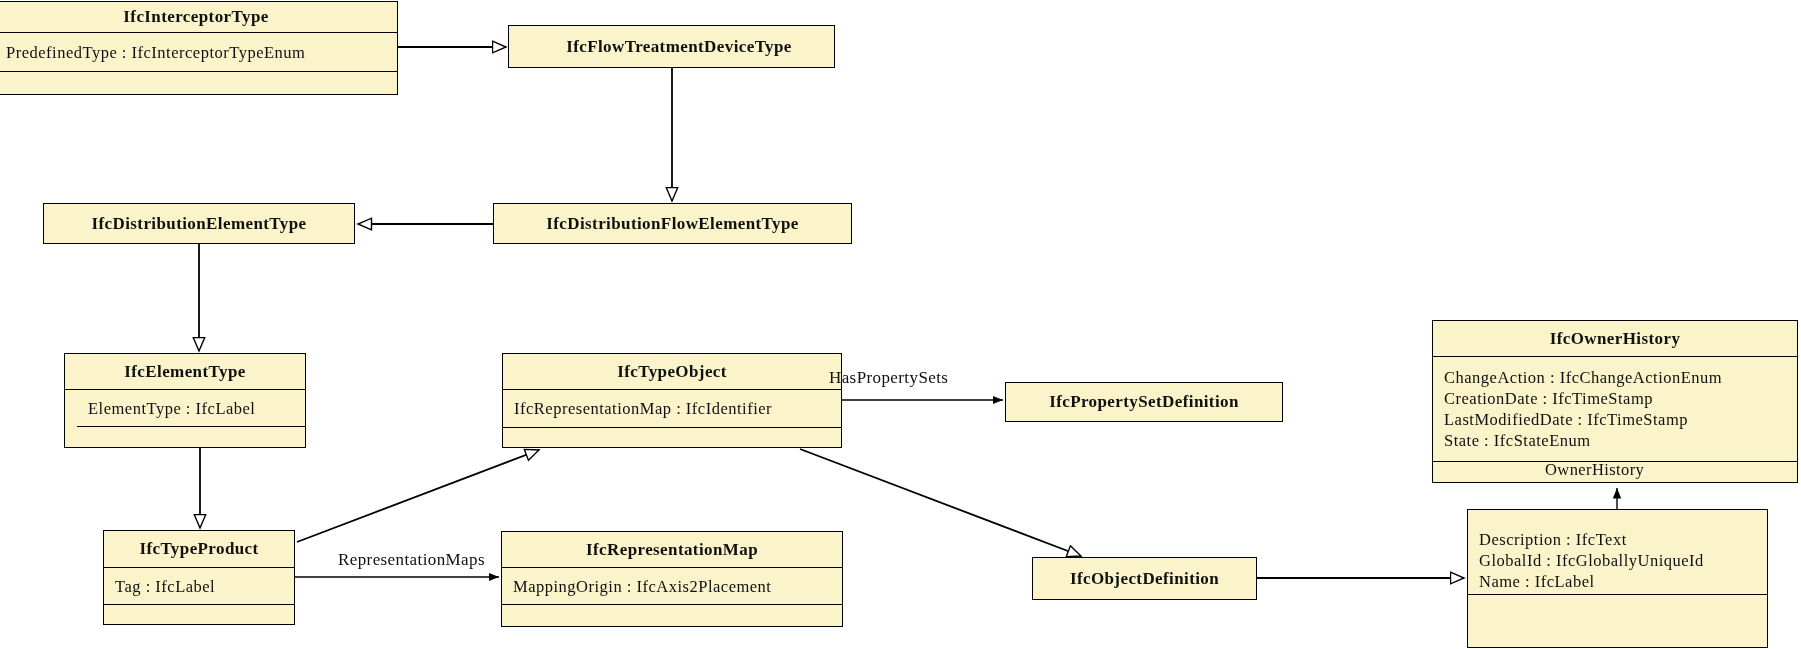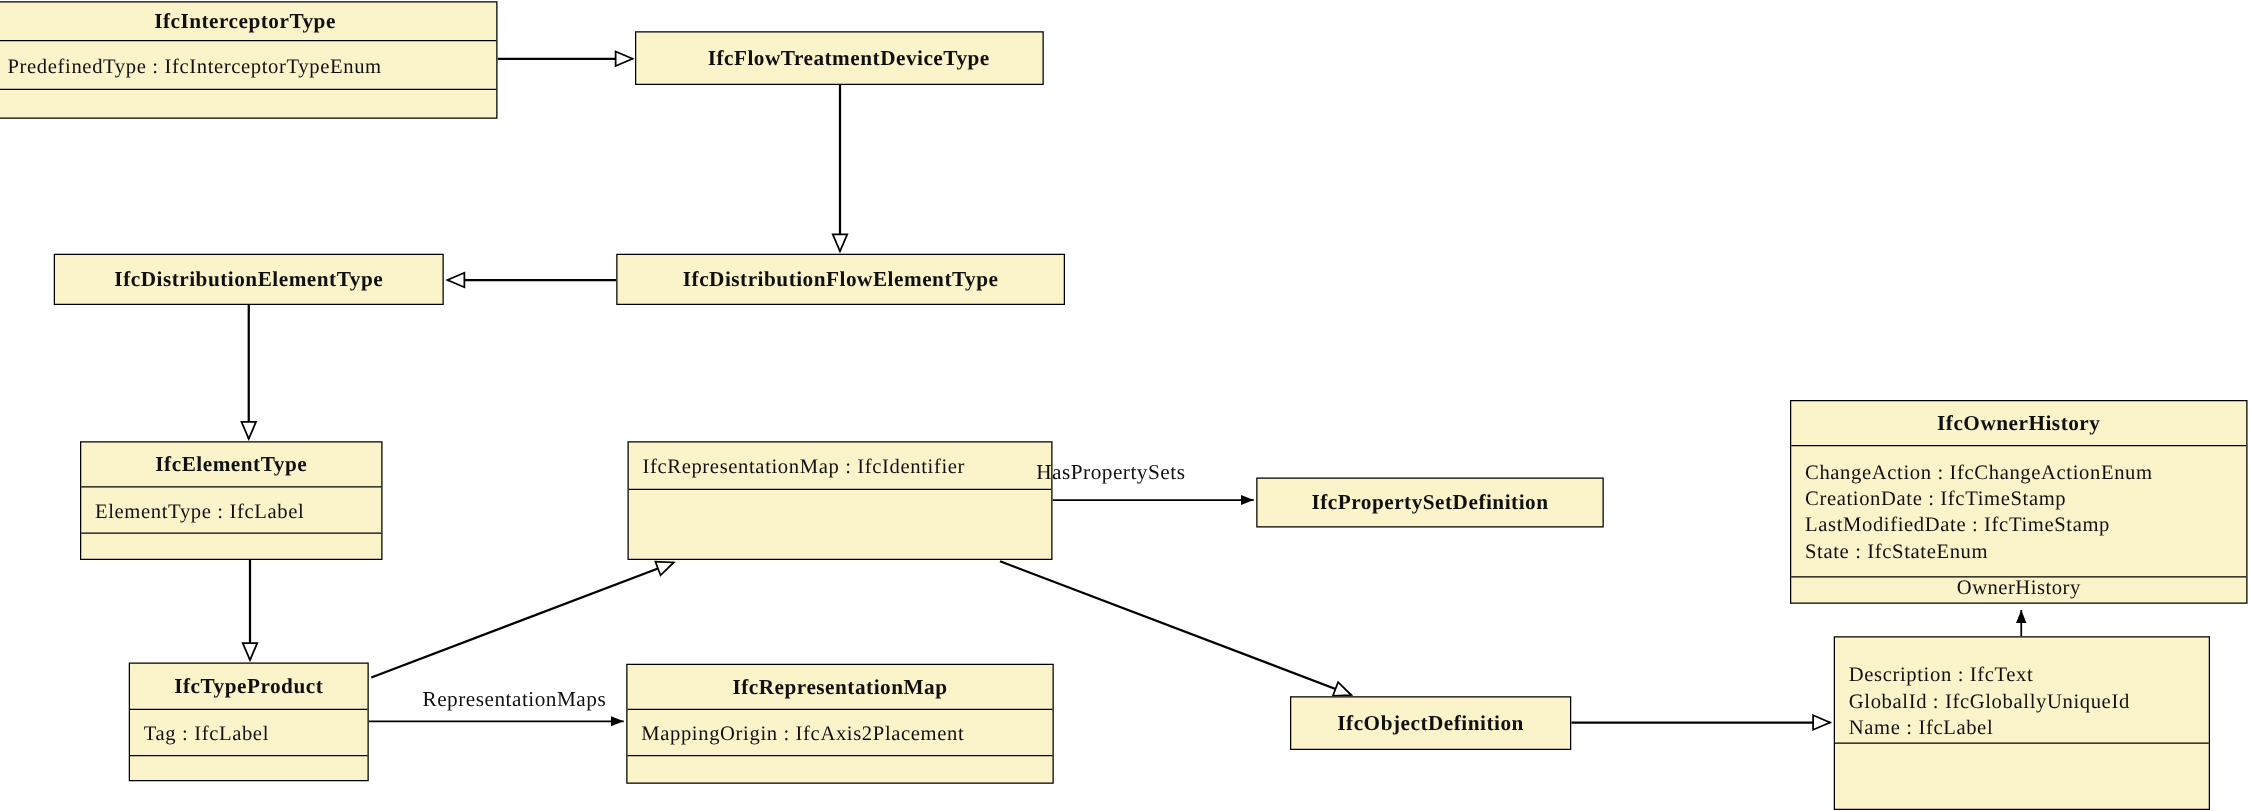--- a/index.html
+++ b/index.html
@@ -61,21 +61,21 @@
   .sec-footer { flex: 1 1 auto; }
 
   .edge-label {
     position: absolute;
     font-size: 16.5px;
     line-height: 18px;
     letter-spacing: 0.4px;
     white-space: nowrap;
   }
   .edge-label.bold { font-weight: normal; font-size: 17px; }
-  .edge-label.center { text-align: center; }
+  .edge-label.center { }
 </style>
 </head>
 <body>
 
 <div class="canvas">
 
   <svg class="edges" viewBox="0 0 1801 649">
     <defs>
       <marker id="genArrow" markerWidth="20" markerHeight="16" refX="14.5" refY="7" orient="auto" markerUnits="userSpaceOnUse">
         <path d="M1,1.2 L14.5,7 L1,12.8 Z" fill="#ffffff" stroke="#000000" stroke-width="1.4"></path>
@@ -112,27 +112,28 @@
   <div class="uml-class single" style="left:493px;top:203px;width:359px;height:41px;">
     <div class="sec-title">IfcDistributionFlowElementType</div>
   </div>
 
   <div class="uml-class single" style="left:43px;top:203px;width:312px;height:41px;">
     <div class="sec-title">IfcDistributionElementType</div>
   </div>
 
   <div class="uml-class" style="left:64px;top:353px;width:242px;height:95px;">
     <div class="sec-title" style="height:36px;">IfcElementType</div>
-    <div class="sec-attrs" style="height:37px;">
+    <div class="sec-attrs" style="height:37px;margin-left:12px;">
       <div class="attr">ElementType : IfcLabel</div>
     </div>
     <div class="sec-footer"></div>
   </div>
 
   <div class="uml-class" style="left:502px;top:353px;width:340px;height:95px;">
+    <div class="sec-title" style="height:36px;">IfcTypeObject</div>
     <div class="sec-attrs" style="height:38px;">
       <div class="attr">IfcRepresentationMap : IfcIdentifier</div>
     </div>
     <div class="sec-footer"></div>
   </div>
 
   <div class="uml-class" style="left:1432px;top:320px;width:366px;height:163px;">
     <div class="sec-title" style="height:36px;">IfcOwnerHistory</div>
     <div class="sec-attrs" style="height:105px;">
       <div class="attr">ChangeAction : IfcChangeActionEnum</div>

